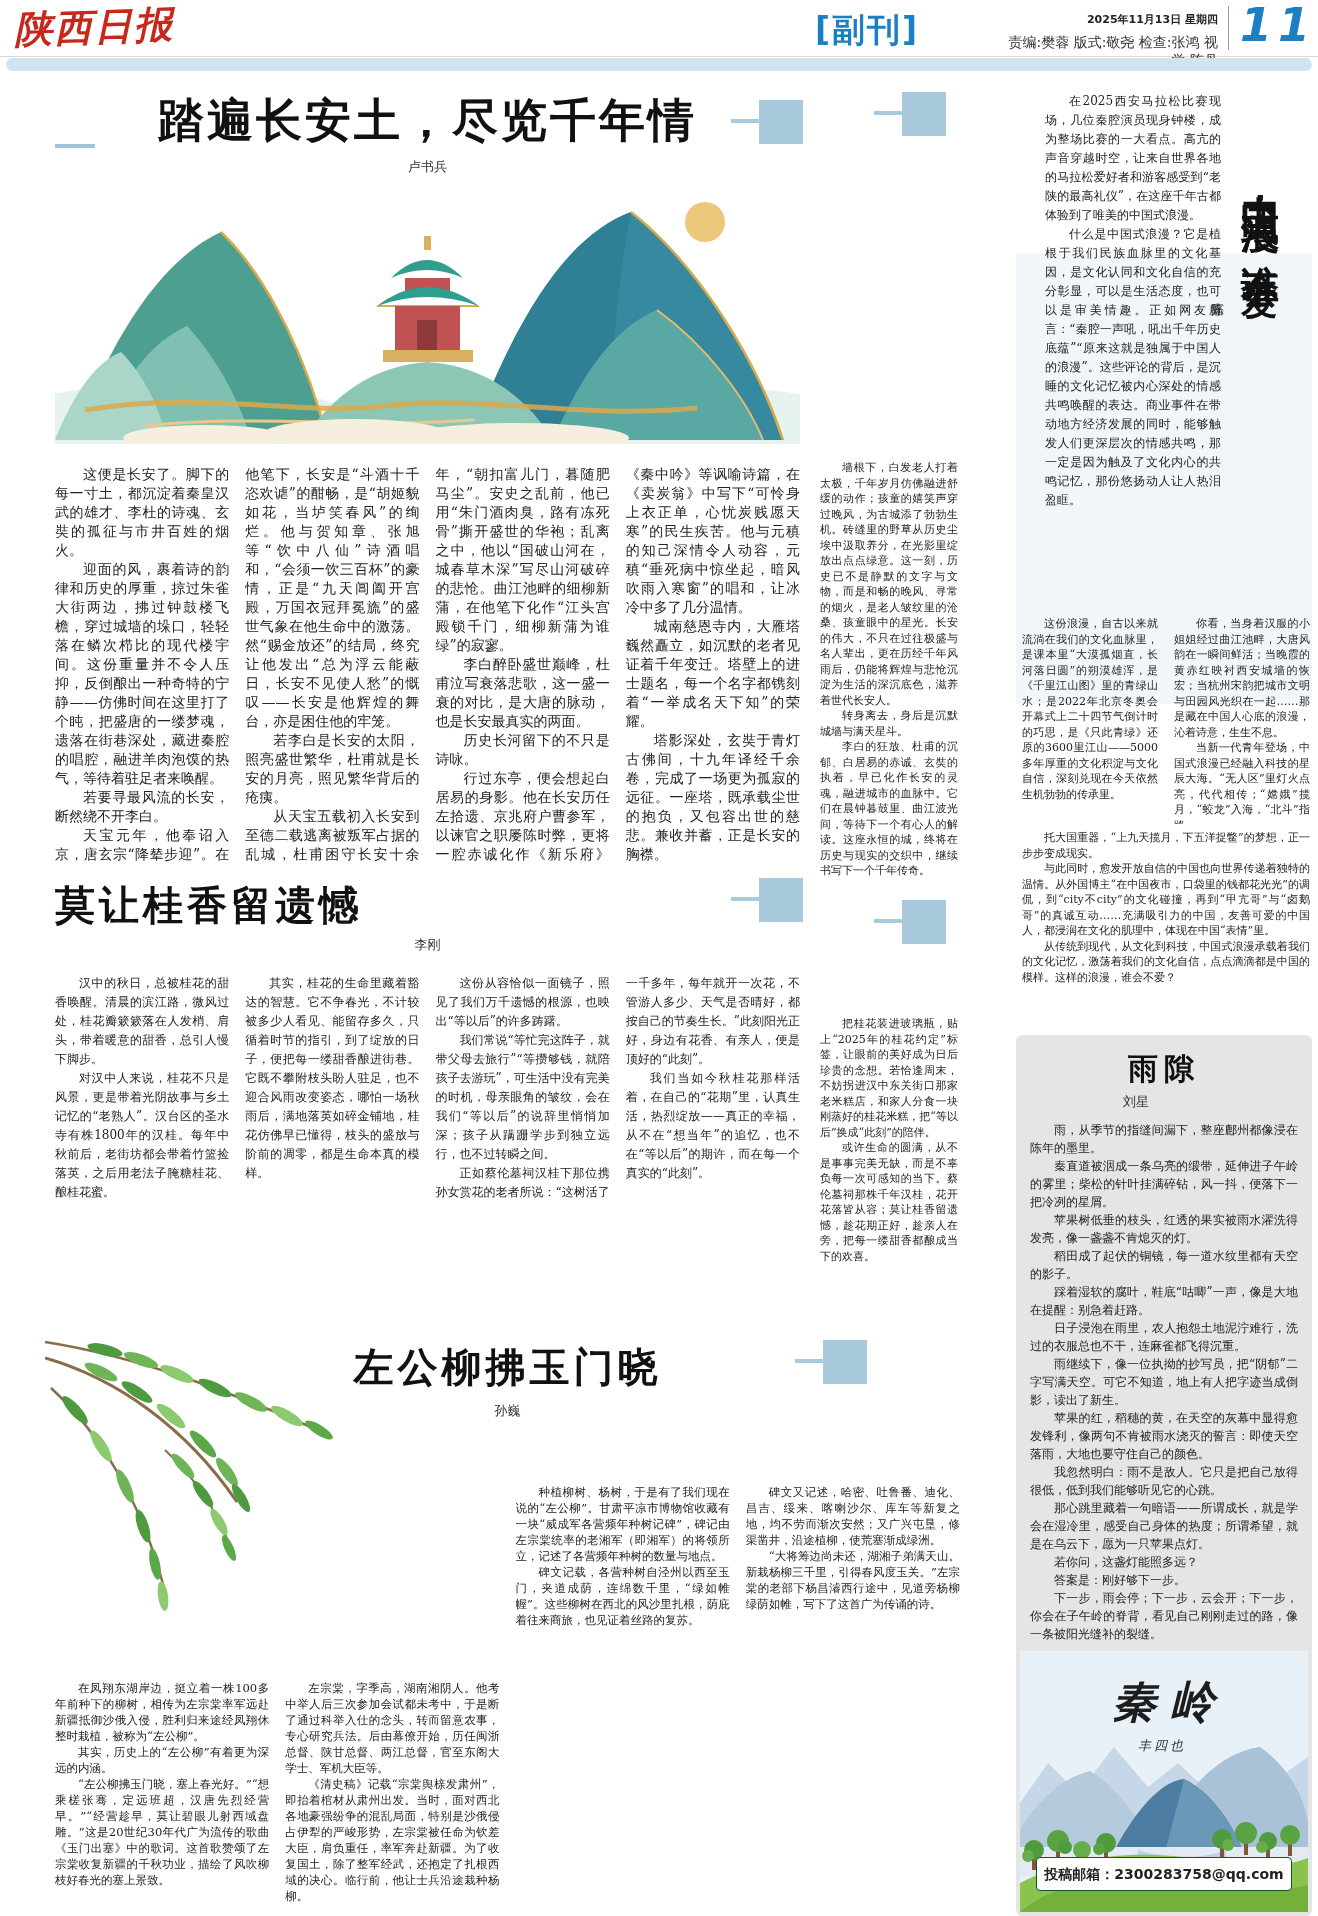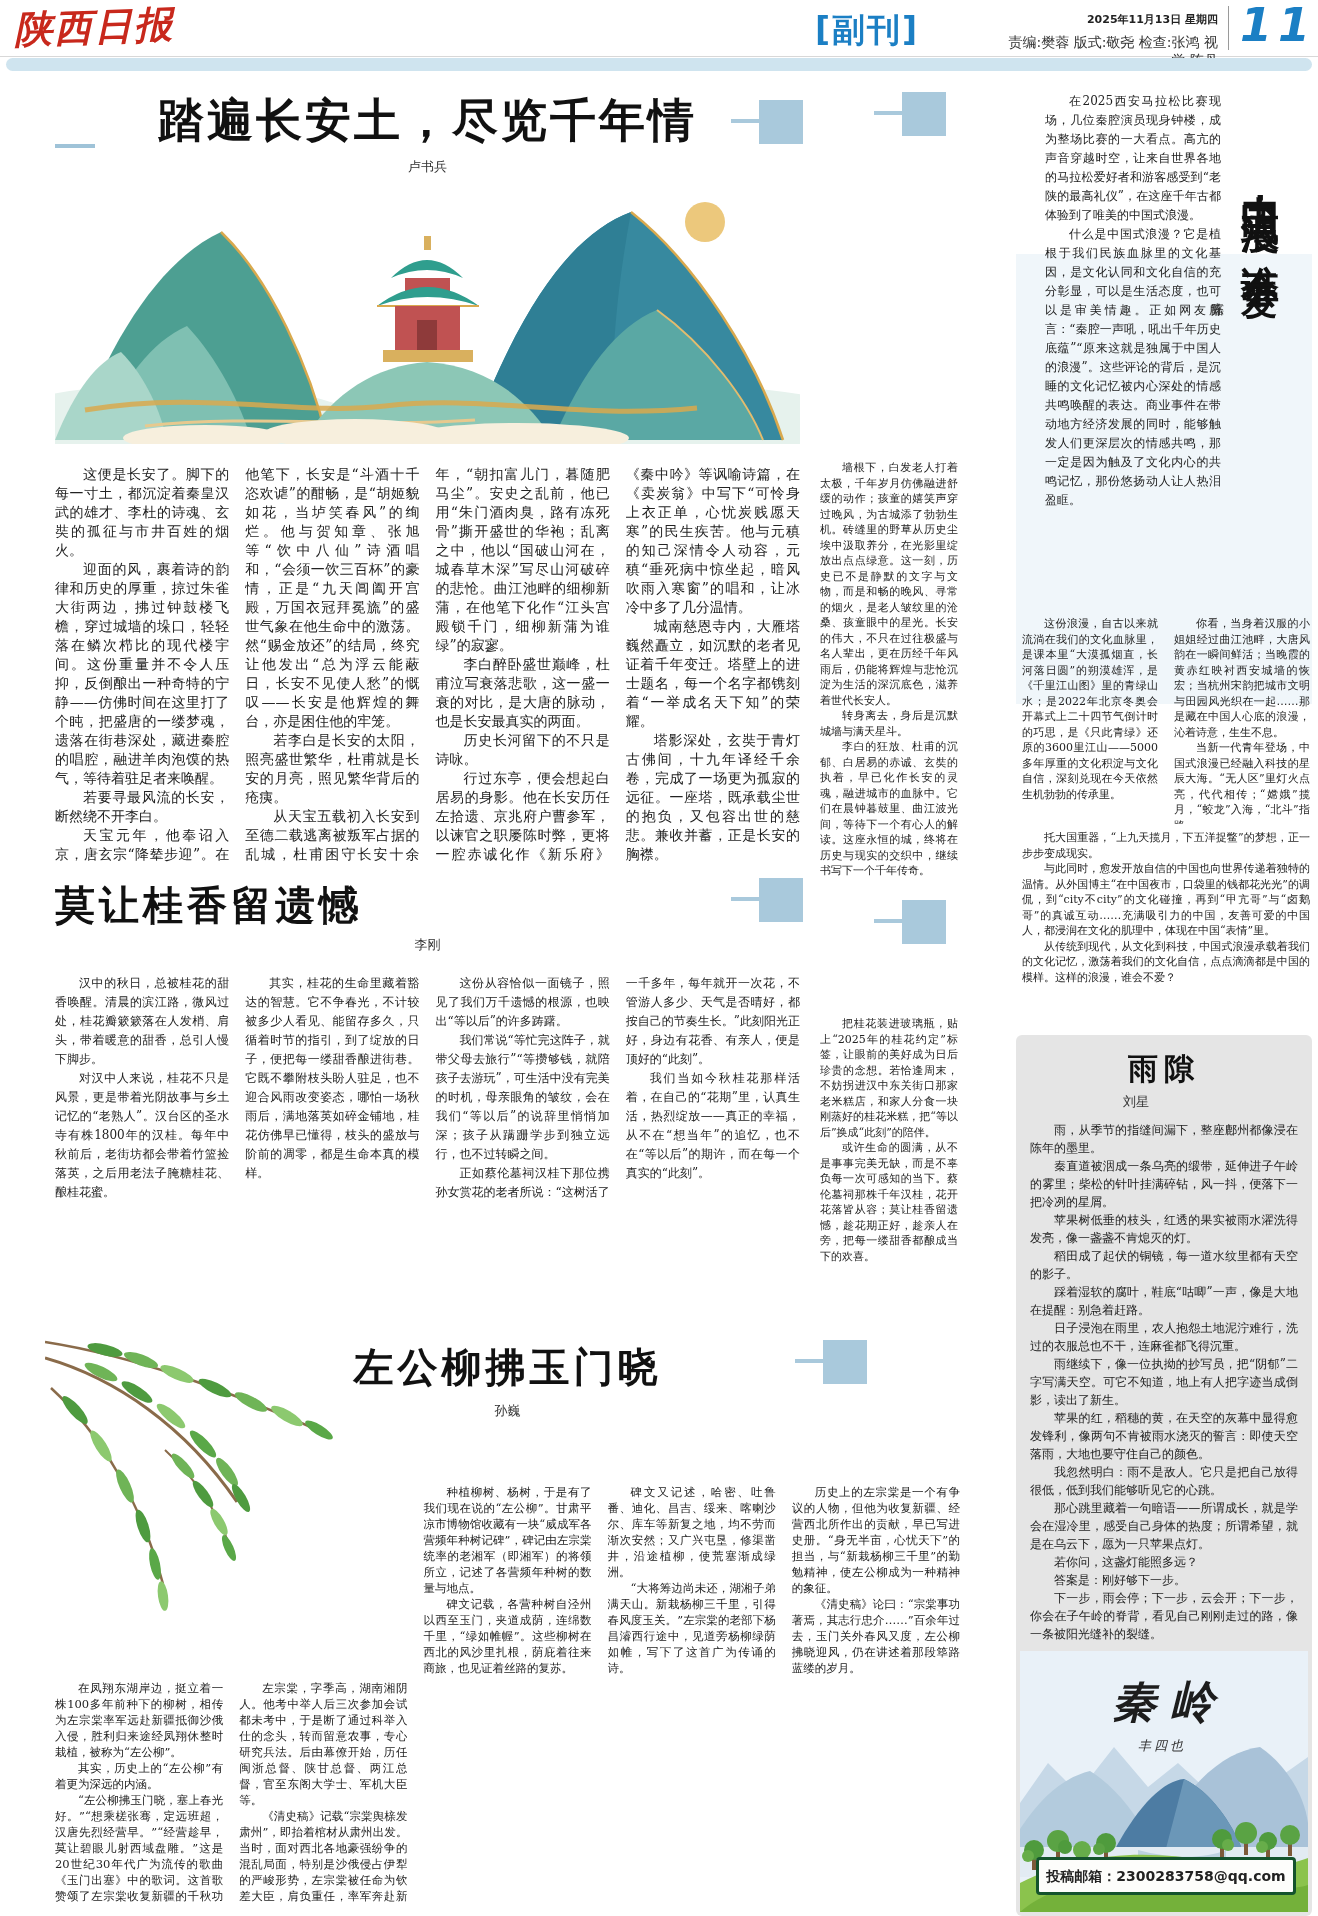--- a/index.html
+++ b/index.html
@@ -71,21 +71,21 @@
   .rain-text{position:absolute;left:14px;top:86px;width:268px;height:524px;overflow:hidden;
              font-size:12px;line-height:18px;}
   
   .qart{position:absolute;left:4px;top:616px;width:288px;height:261px;overflow:hidden;}
   .qsvg{position:absolute;left:0;top:0;width:288px;height:261px;}
   .qtitle{position:absolute;left:60px;top:22px;width:180px;text-align:center;font-family:"DejaVu Serif",serif;
           font-weight:900;font-size:44px;letter-spacing:14px;color:#1d1d1d;font-style:italic;}
   .qsig{position:absolute;left:118px;top:86px;font-family:"DejaVu Serif",serif;font-size:13px;
         font-style:italic;color:#333;letter-spacing:3px;}
   .email-box{position:absolute;left:16px;top:206px;width:254px;height:32px;background:#fdfdfb;
-             border:3px solid #14532d;border-radius:4px;text-align:center;line-height:32px;
+             border:1px solid #14532d;border-radius:4px;text-align:center;line-height:32px;
              font-size:14px;font-weight:bold;color:#222;}
 </style>
 </head>
 <body>
 
 <div class="page">
 
   <div class="header">
     <div class="logo">陕西日报</div>
     <div class="section-tag">[副刊]</div>
@@ -241,24 +241,20 @@
           <p class="p">《清史稿》记载“宗棠舆榇发肃州”，即抬着棺材从肃州出发。当时，面对西北各地豪强纷争的混乱局面，特别是沙俄侵占伊犁的严峻形势，左宗棠被任命为钦差大臣，肩负重任，率军奔赴新疆。为了收复国土，除了整军经武，还抱定了扎根西域的决心。临行前，他让士兵沿途栽种杨柳。</p>
         </div>
       <div class="art3-col">
           <p class="p">种植柳树、杨树，于是有了我们现在说的“左公柳”。甘肃平凉市博物馆收藏有一块“威成军各营频年种树记碑”，碑记由左宗棠统率的老湘军（即湘军）的将领所立，记述了各营频年种树的数量与地点。</p>
           <p class="p">碑文记载，各营种树自泾州以西至玉门，夹道成荫，连绵数千里，“绿如帷幄”。这些柳树在西北的风沙里扎根，荫庇着往来商旅，也见证着丝路的复苏。</p>
         </div>
       <div class="art3-col">
           <p class="p">碑文又记述，哈密、吐鲁番、迪化、昌吉、绥来、喀喇沙尔、库车等新复之地，均不劳而渐次安然；又广兴屯垦，修渠凿井，沿途植柳，使荒塞渐成绿洲。</p>
           <p class="p">“大将筹边尚未还，湖湘子弟满天山。新栽杨柳三千里，引得春风度玉关。”左宗棠的老部下杨昌濬西行途中，见道旁杨柳绿荫如帷，写下了这首广为传诵的诗。</p>
         </div>
-      <div class="art3-col">
-          <p class="p">历史上的左宗棠是一个有争议的人物，但他为收复新疆、经营西北所作出的贡献，早已写进史册。“身无半亩，心忧天下”的担当，与“新栽杨柳三千里”的勤勉精神，使左公柳成为一种精神的象征。</p>
-          <p class="p">《清史稿》论曰：“宗棠事功著焉，其志行忠介……”百余年过去，玉门关外春风又度，左公柳拂晓迎风，仍在讲述着那段筚路蓝缕的岁月。</p>
-        </div>
     </div>
   </div>
 
   <div class="art4">
     <div class="art4-tint"></div>
     <div class="art4-col1 body-txt">
         <p class="p">在2025西安马拉松比赛现场，几位秦腔演员现身钟楼，成为整场比赛的一大看点。高亢的声音穿越时空，让来自世界各地的马拉松爱好者和游客感受到“老陕的最高礼仪”，在这座千年古都体验到了唯美的中国式浪漫。</p>
         <p class="p">什么是中国式浪漫？它是植根于我们民族血脉里的文化基因，是文化认同和文化自信的充分彰显，可以是生活态度，也可以是审美情趣。正如网友所言：“秦腔一声吼，吼出千年历史底蕴”“原来这就是独属于中国人的浪漫”。这些评论的背后，是沉睡的文化记忆被内心深处的情感共鸣唤醒的表达。商业事件在带动地方经济发展的同时，能够触发人们更深层次的情感共鸣，那一定是因为触及了文化内心的共鸣记忆，那份悠扬动人让人热泪盈眶。</p>
       </div>
     <div class="art4-vauthor">陈嘉</div>

